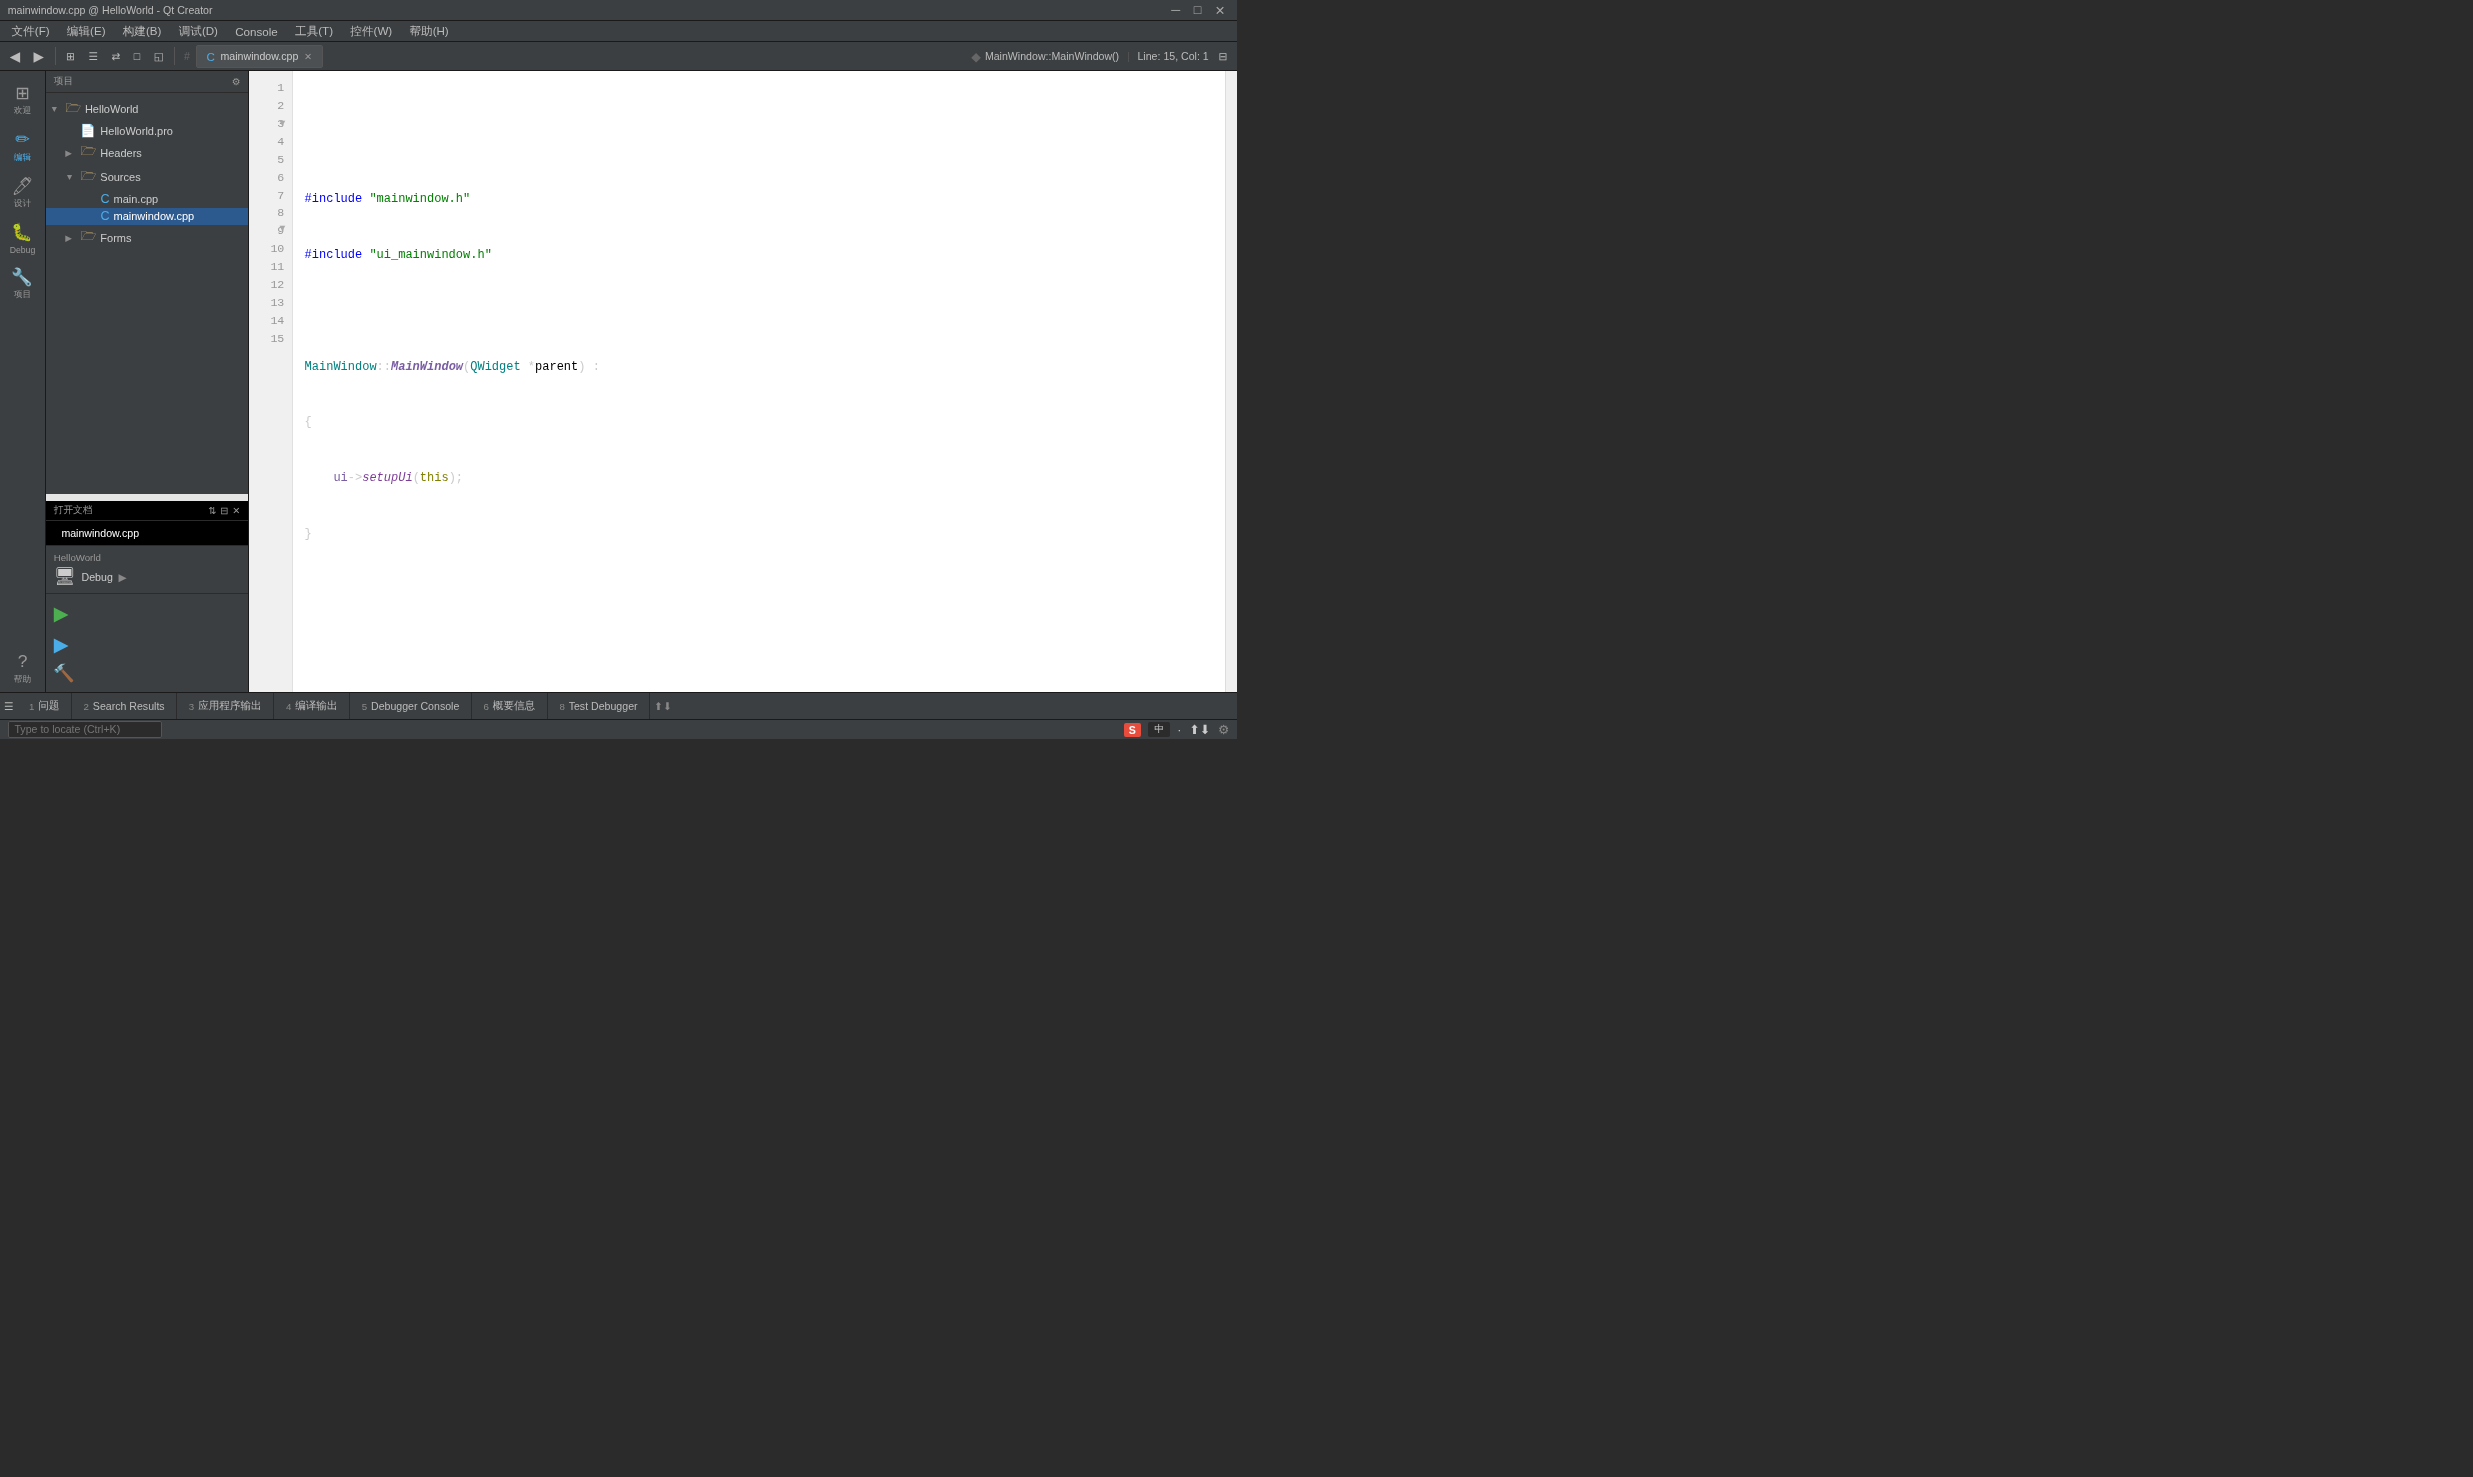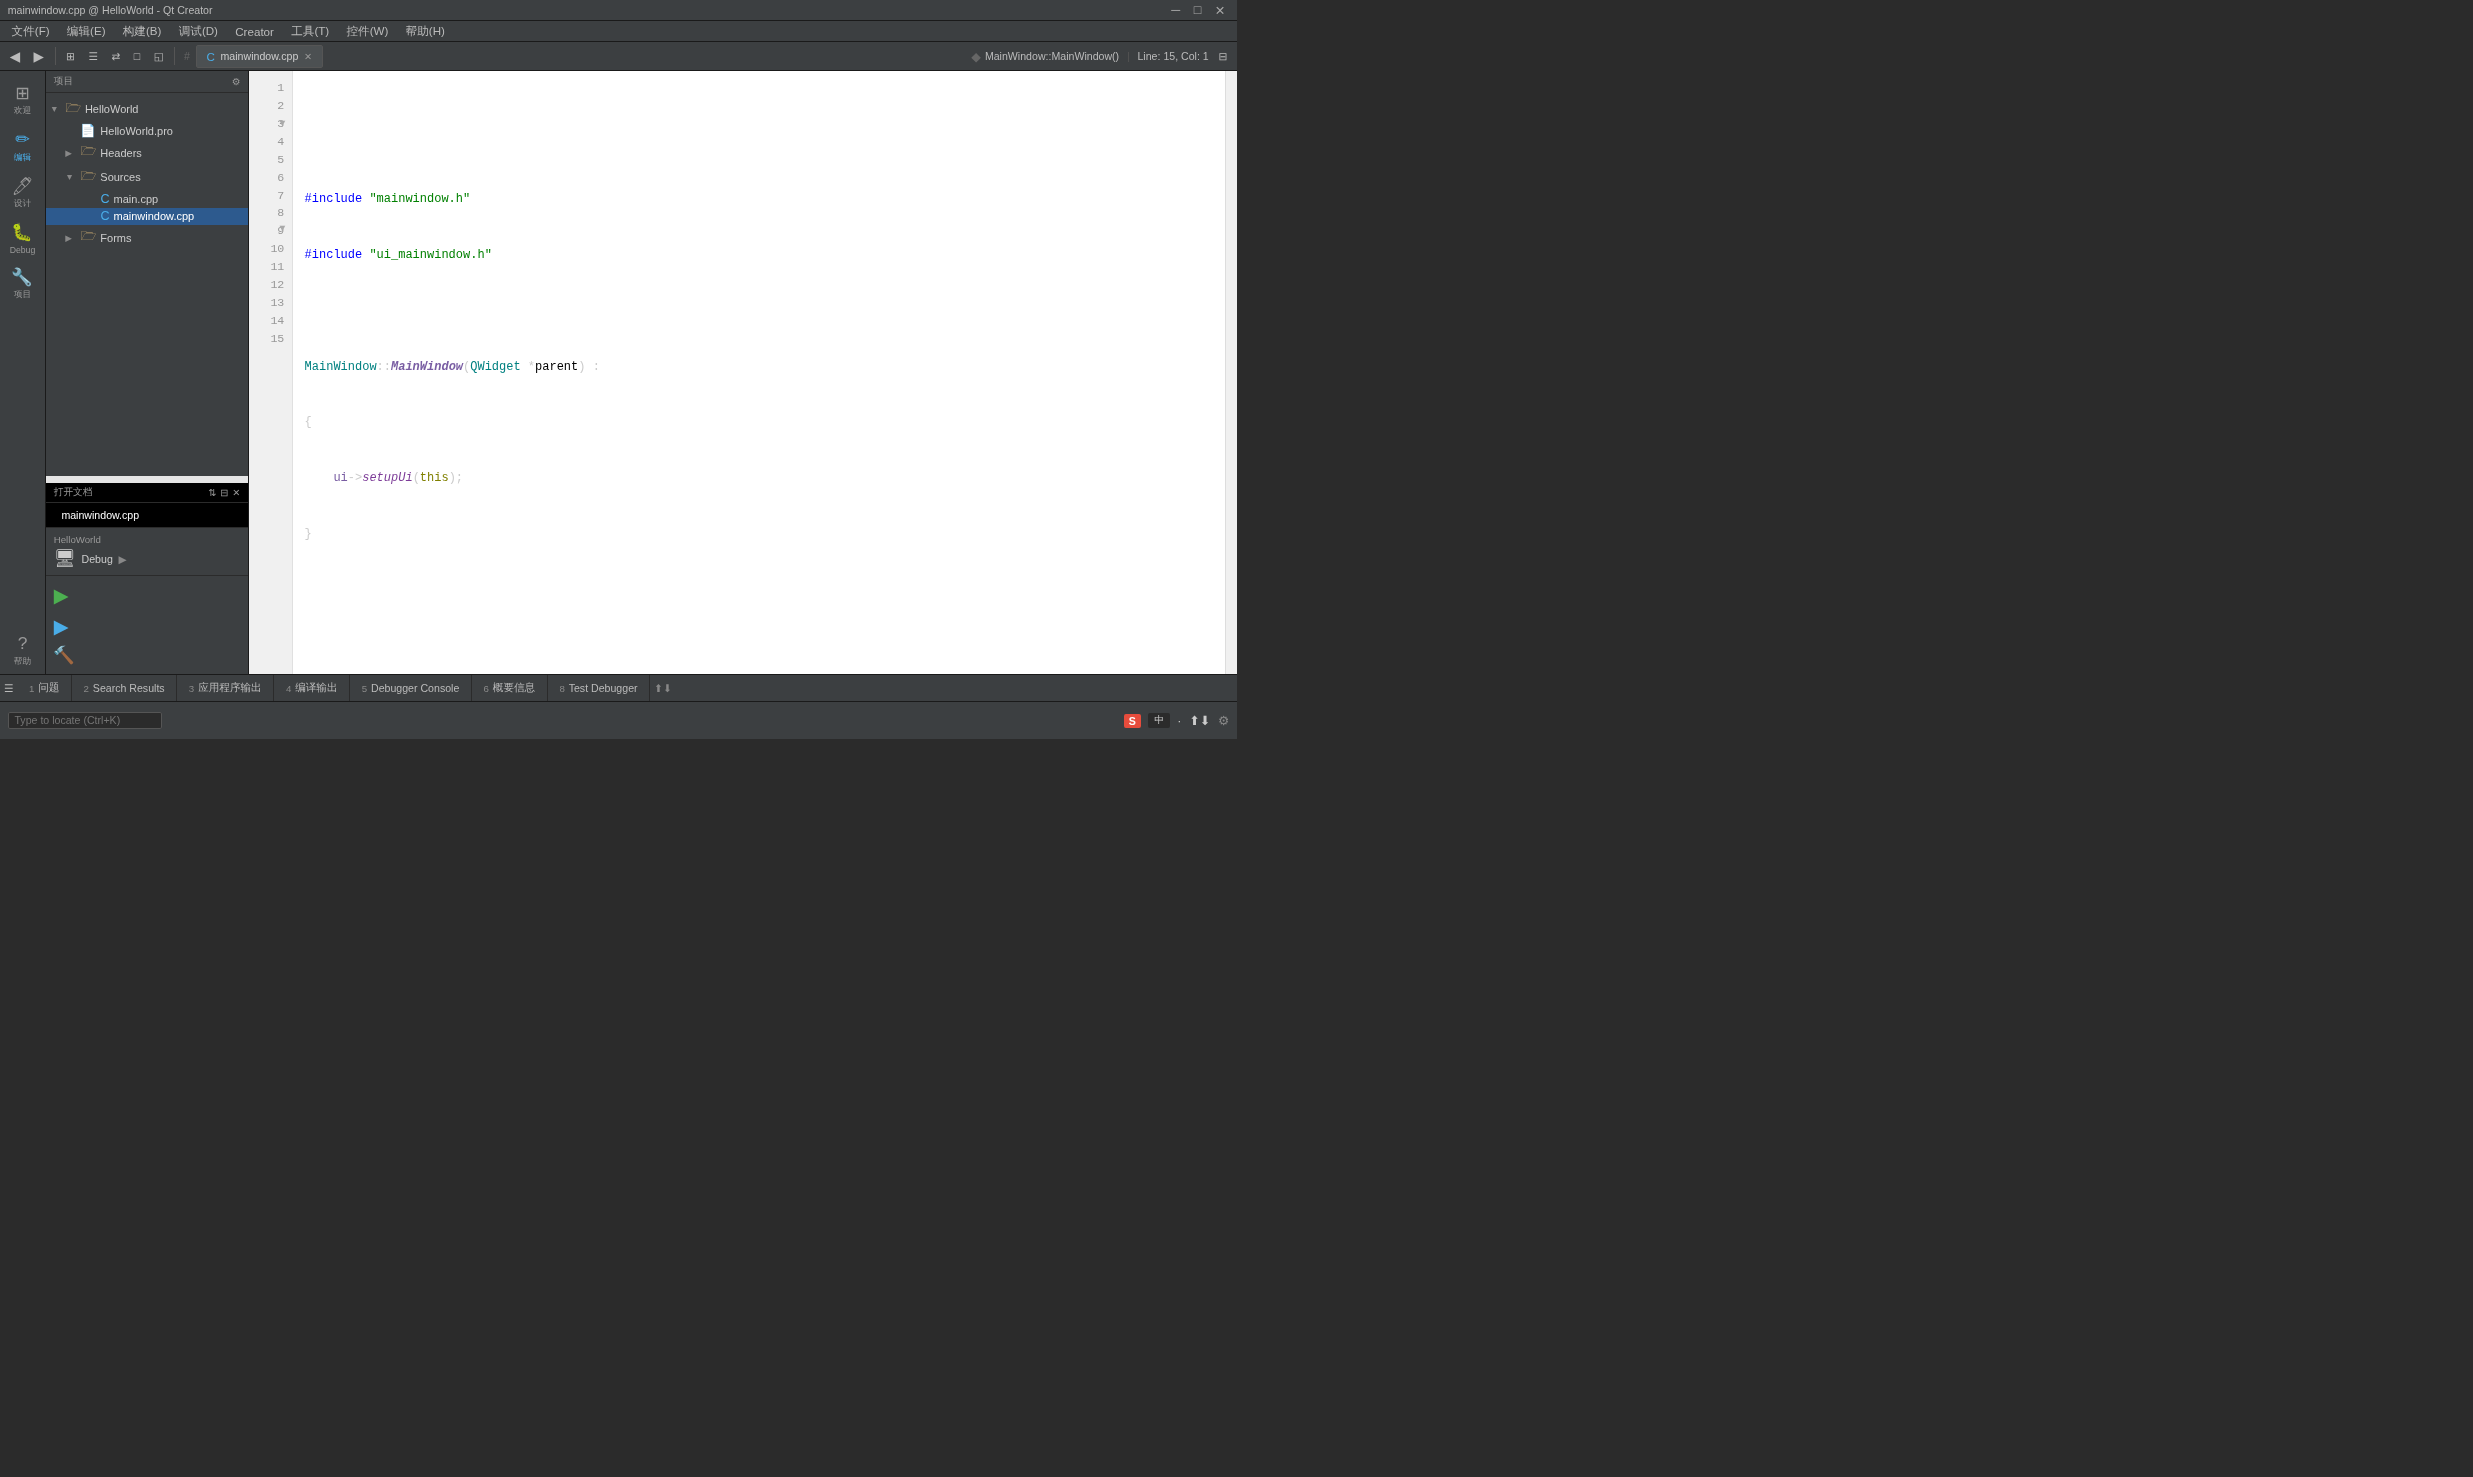--- a/index.html
+++ b/index.html
@@ -306,21 +306,21 @@
       align-items: center;
       gap: 3.9px;
       border-right: 1px solid #2b2b2b;
       height: 100%;
     }
     .bottom-tab .tab-num { color: #888; font-size: 9.7px; }
 
     
     #statusbar {
       background: #3c3f41;
-      height: 38px;
+      height: 20px;
       display: flex;
       align-items: center;
       padding: 0 7.7px;
       font-size: 10.6px;
       color: #bbb;
       border-top: 1px solid #1a1a1a;
       flex-shrink: 0;
       gap: 7.7px;
     }
     #statusbar .status-left { display: flex; align-items: center; gap: 3.9px; }
@@ -366,21 +366,21 @@
     <span>□</span>
     <span>✕</span>
   </div>
 </div>
 
 <div id="menubar">
   <span>文件(F)</span>
   <span>编辑(E)</span>
   <span>构建(B)</span>
   <span>调试(D)</span>
-  <span>Creator</span>
+  <span>Console</span>
   <span>工具(T)</span>
   <span>控件(W)</span>
   <span>帮助(H)</span>
 </div>
 
 <div id="toolbar">
   <button class="toolbar-btn">◀</button>
   <button class="toolbar-btn">▶</button>
   <div class="toolbar-sep"></div>
   <button class="toolbar-btn" style="font-size:10.6px;">⊞</button>

